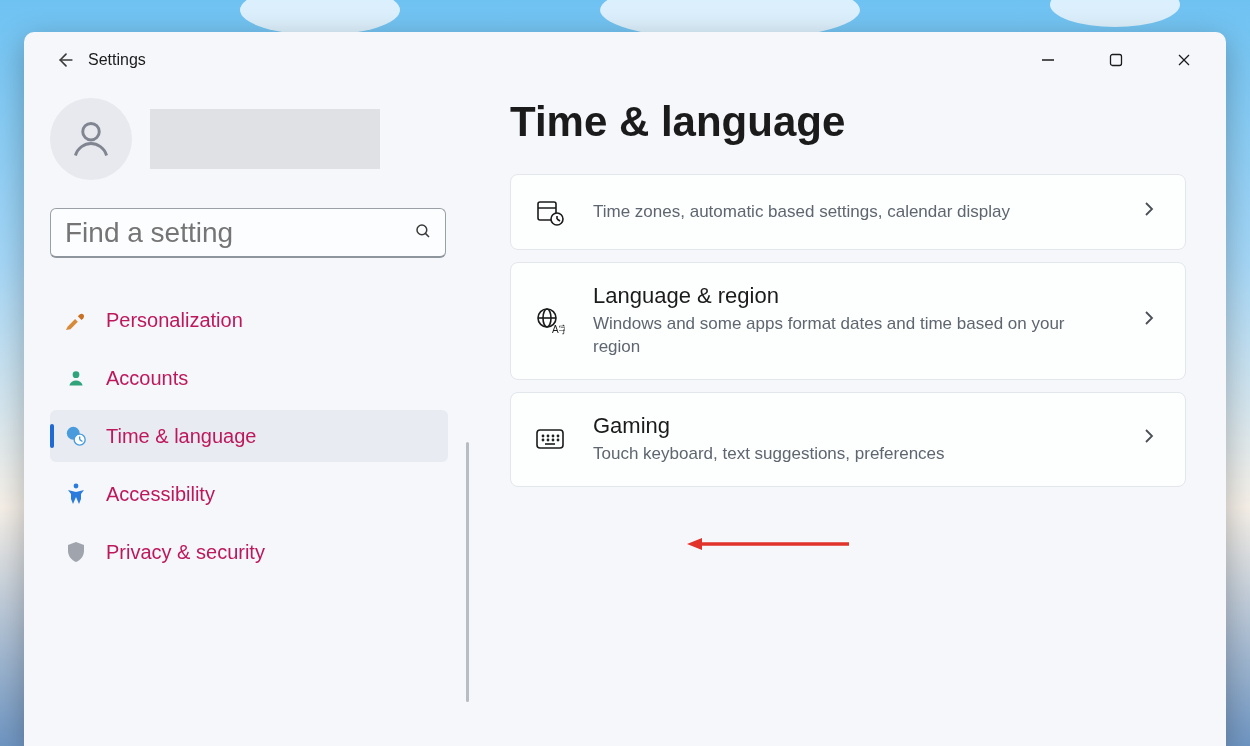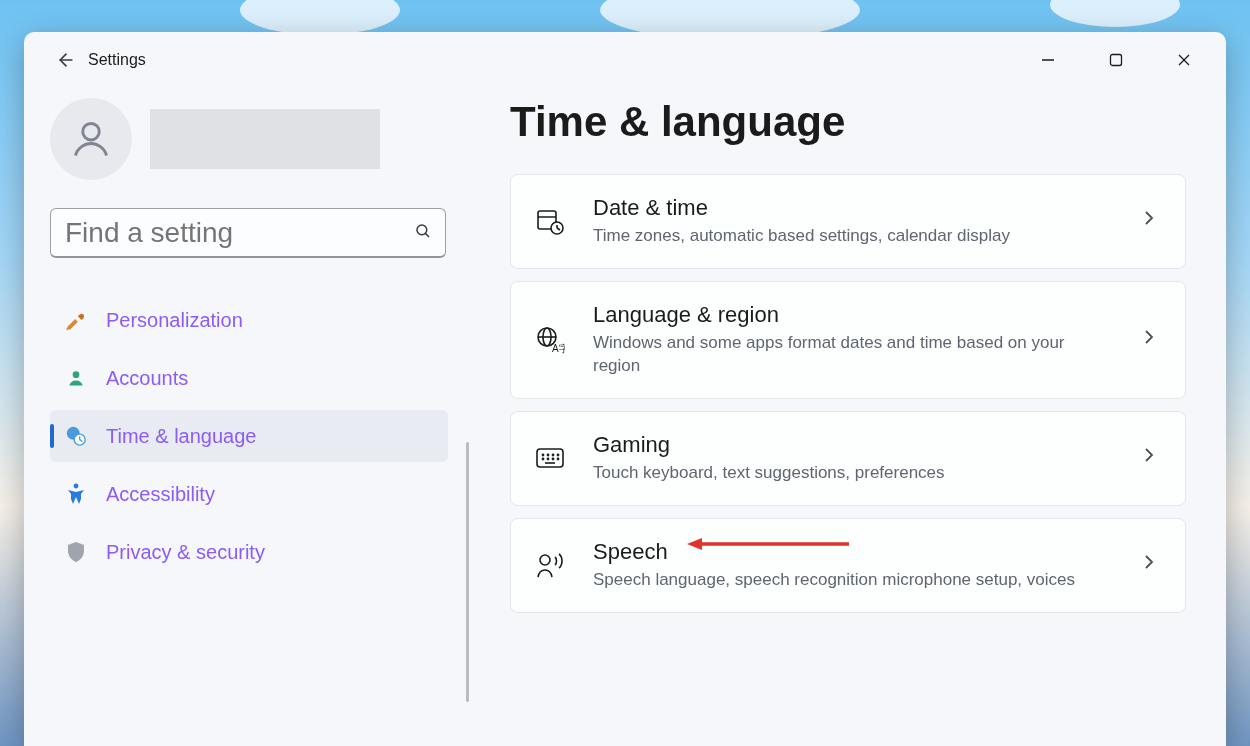--- a/index.html
+++ b/index.html
@@ -52,21 +52,21 @@
     border-radius:6px; background:#fcfdff; font-size:28px; padding:0 30px 0 14px;
     color:#2b2b2b; outline:none;
   }
   .searchwrap .sicon {
     position:absolute; right:14px; top:50%; transform:translateY(-50%);
   }
   .navlist { margin-top:36px; display:flex; flex-direction:column; gap:6px; }
   .navitem {
     position:relative; display:flex; align-items:center; gap:18px;
     height:52px; border-radius:6px; padding:0 14px 0 14px;
-    cursor:pointer; width:398px; font-size:20px; color:#8b5cf6;
+    cursor:pointer; width:398px; font-size:20px; color:#be185d;
   }
   .navitem.active { background:#e8ebf1; }
   .navitem.active::before {
     content:""; position:absolute; left:0; top:14px; bottom:14px; width:4px;
     background:#1e69d2; border-radius:3px;
   }
   .navicon { width:24px; height:24px; display:inline-flex; align-items:center; justify-content:center; font-size:20px; }
   .sidebar-scroll { position:absolute; left:442px; top:410px; height:260px; width:3px; background:#b8bdc4; border-radius:2px; }
 
   
@@ -202,21 +202,20 @@
           <span class="cicon">
             <svg width="30" height="30" viewBox="0 0 30 30" fill="none" stroke="#1b1b1b" stroke-width="1.6">
                 <rect x="3" y="5" width="18" height="18" rx="2"></rect>
                 <line x1="3" y1="11" x2="21" y2="11"></line>
                 <circle cx="22" cy="22" r="6" fill="#fff"></circle>
                 <line x1="22" y1="19" x2="22" y2="22"></line>
                 <line x1="22" y1="22" x2="25" y2="24"></line>
               </svg>
           </span>
           <div class="ctext">
-            <div class="ctitle">Date &amp; time</div>
             <div class="csub">Time zones, automatic based settings, calendar display</div>
           </div>
           <span class="chev">
             <svg width="16" height="16" viewBox="0 0 16 16" fill="none" stroke="#4a4e55" stroke-width="1.8">
                 <polyline points="5 2 11 8 5 14"></polyline>
               </svg>
           </span>
         </div>
 
         <div class="card">
@@ -258,39 +257,20 @@
             <div class="ctitle">Gaming</div>
             <div class="csub">Touch keyboard, text suggestions, preferences</div>
           </div>
           <span class="chev">
             <svg width="16" height="16" viewBox="0 0 16 16" fill="none" stroke="#4a4e55" stroke-width="1.8">
                 <polyline points="5 2 11 8 5 14"></polyline>
               </svg>
           </span>
         </div>
 
-        <div class="card">
-          <span class="cicon">
-            <svg width="30" height="30" viewBox="0 0 30 30" fill="none" stroke="#1b1b1b" stroke-width="1.6">
-                <circle cx="10" cy="10" r="5"></circle>
-                <path d="M3 27c1-5 4-7 7-7s6 2 7 7"></path>
-                <path d="M20 7c2 1.5 2 6.5 0 8"></path>
-                <path d="M24 4c4 3 4 11 0 14"></path>
-              </svg>
-          </span>
-          <div class="ctext">
-            <div class="ctitle">Speech</div>
-            <div class="csub">Speech language, speech recognition microphone setup, voices</div>
-          </div>
-          <span class="chev">
-            <svg width="16" height="16" viewBox="0 0 16 16" fill="none" stroke="#4a4e55" stroke-width="1.8">
-                <polyline points="5 2 11 8 5 14"></polyline>
-              </svg>
-          </span>
-        </div>
 
         <svg width="170" height="20" viewBox="0 0 170 20" style="position:absolute; left:174px; top:360px; pointer-events:none;">
           <line x1="165" y1="10" x2="15" y2="10" stroke="#e1332b" stroke-width="3.5"></line>
           <polygon points="3,10 18,4 18,16" fill="#e1332b"></polygon>
         </svg>
 
       </div>
     </div>
   </div>
 </div>

